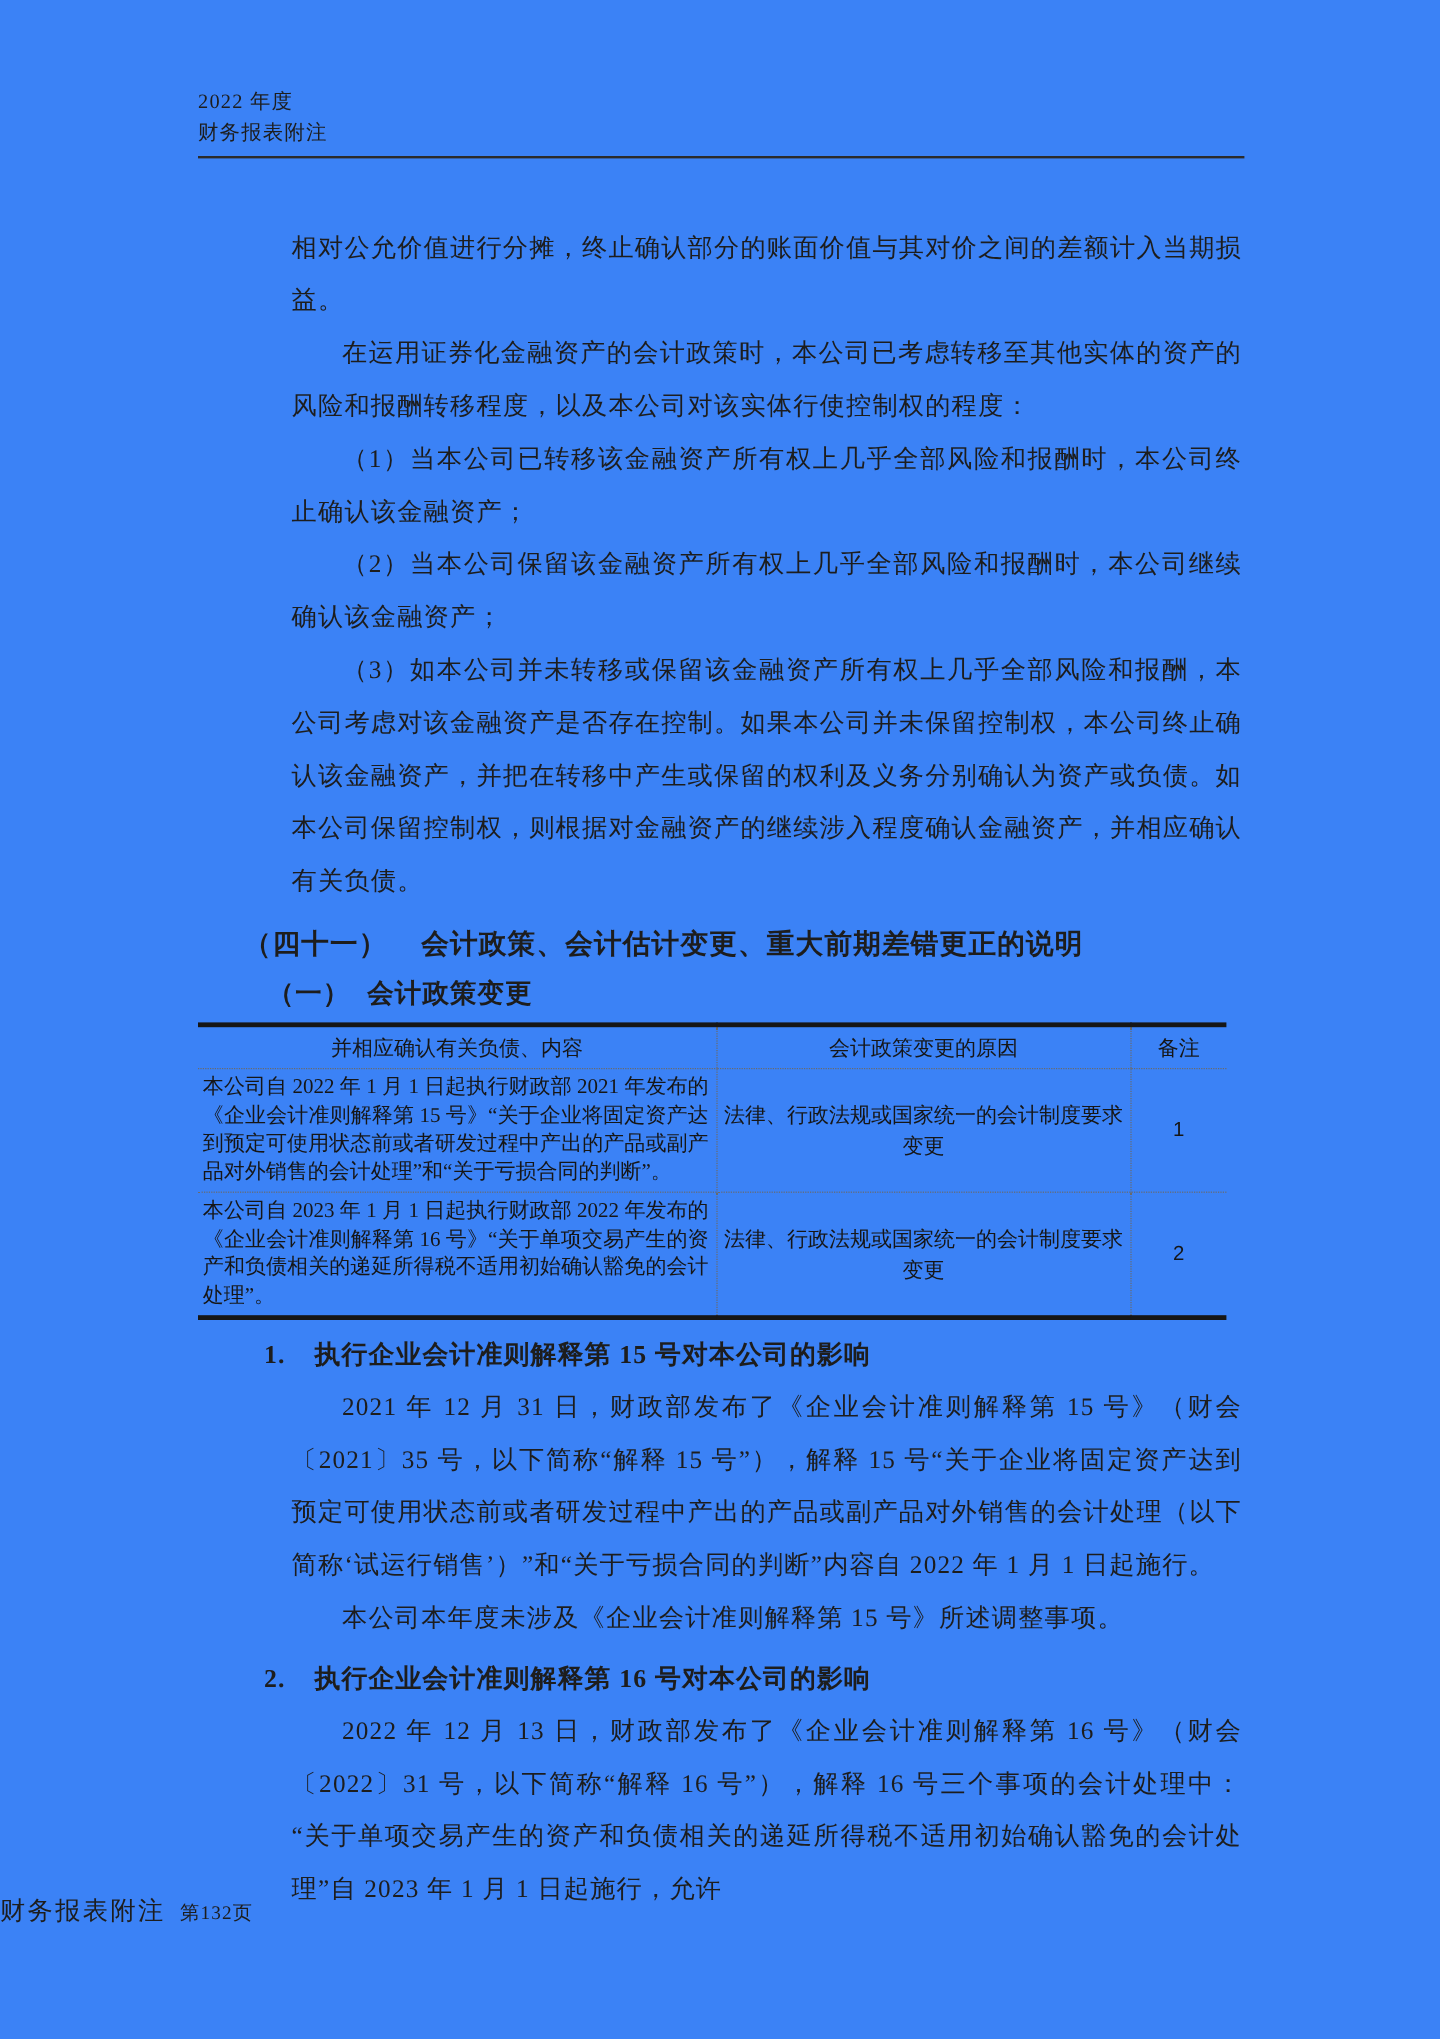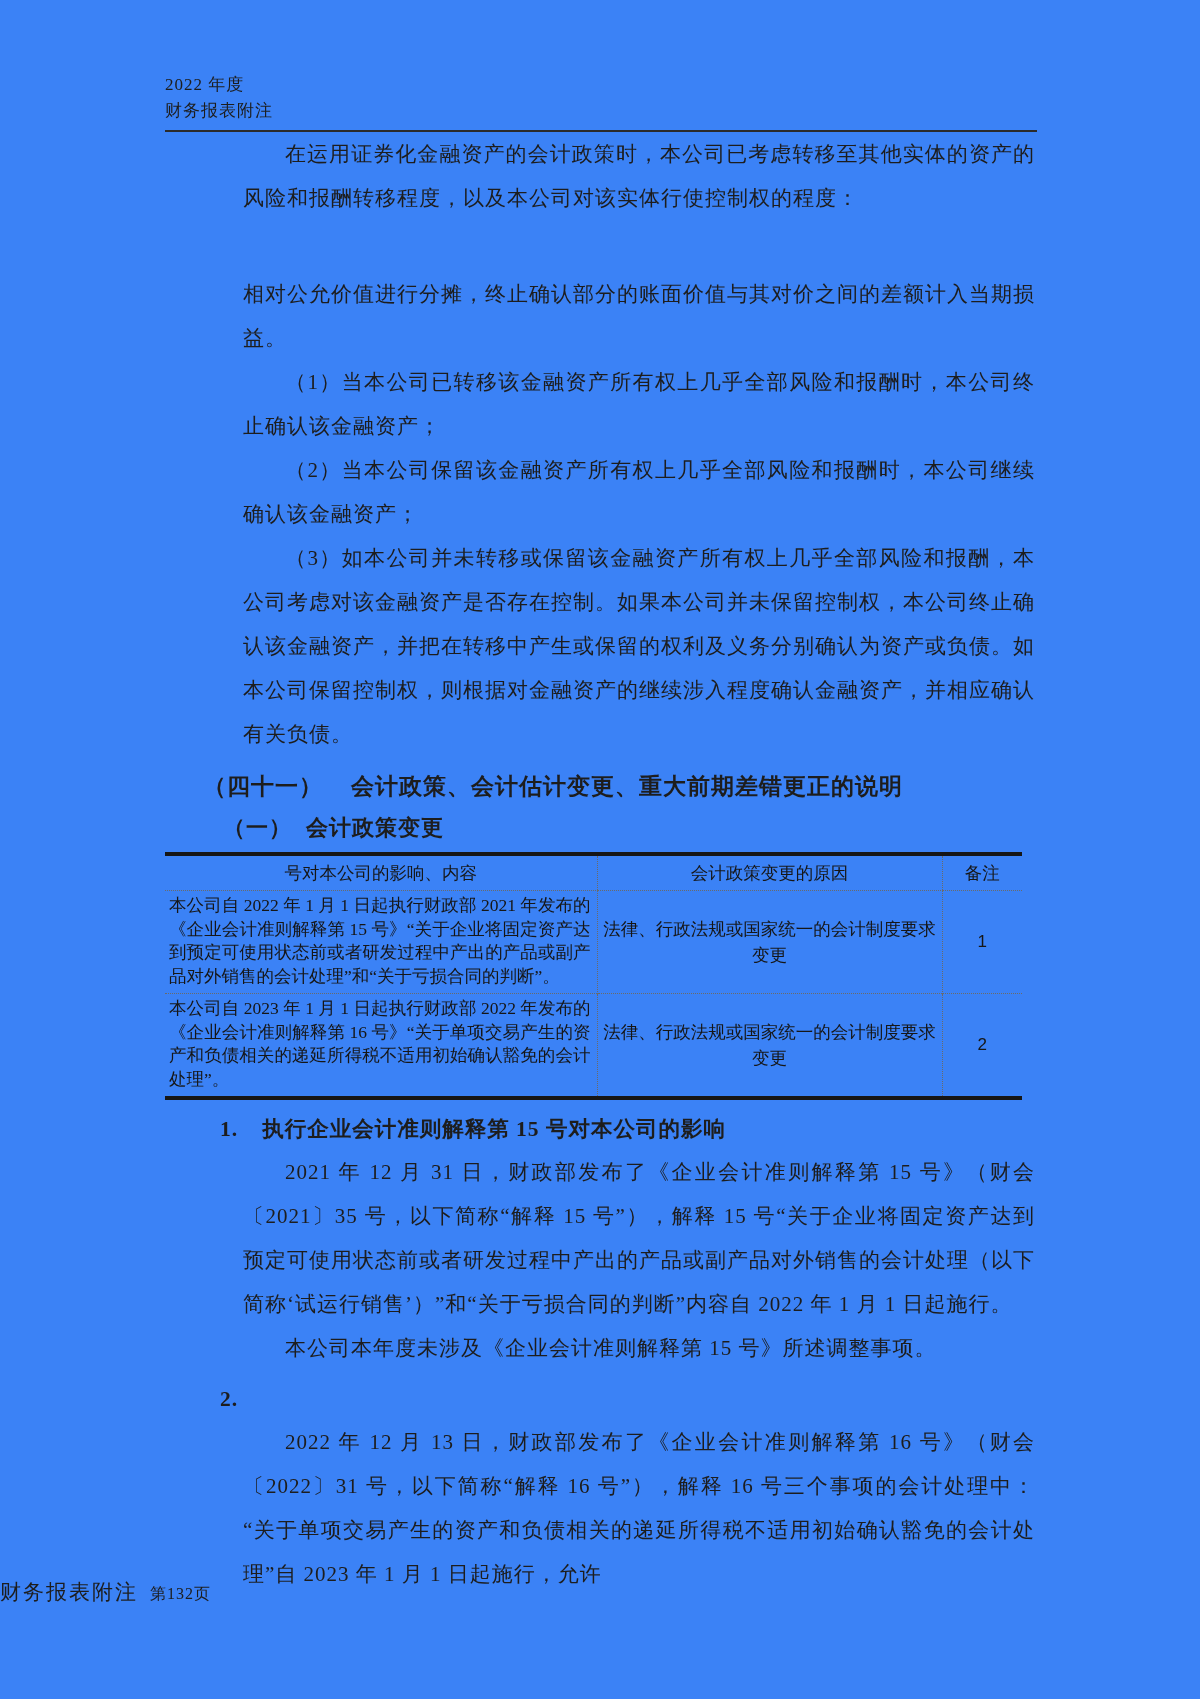--- a/index.html
+++ b/index.html
@@ -125,22 +125,22 @@
 <div class="page">
   <div class="content">
 
     <header class="doc-header">
       <div>2022 年度</div>
       <div>财务报表附注</div>
     </header>
     <hr class="header-rule">
 
     <main>
+      <p class="body-p p-first">相对公允价值进行分摊，终止确认部分的账面价值与其对价之间的差额计入当期损益。</p>
       <p class="body-p indent">在运用证券化金融资产的会计政策时，本公司已考虑转移至其他实体的资产的风险和报酬转移程度，以及本公司对该实体行使控制权的程度：</p>
-      <p class="body-p p-first">相对公允价值进行分摊，终止确认部分的账面价值与其对价之间的差额计入当期损益。</p>
       <p class="body-p indent">（1）当本公司已转移该金融资产所有权上几乎全部风险和报酬时，本公司终止确认该金融资产；</p>
       <p class="body-p indent">（2）当本公司保留该金融资产所有权上几乎全部风险和报酬时，本公司继续确认该金融资产；</p>
       <p class="body-p indent">（3）如本公司并未转移或保留该金融资产所有权上几乎全部风险和报酬，本公司考虑对该金融资产是否存在控制。如果本公司并未保留控制权，本公司终止确认该金融资产，并把在转移中产生或保留的权利及义务分别确认为资产或负债。如本公司保留控制权，则根据对金融资产的继续涉入程度确认金融资产，并相应确认有关负债。</p>
 
       <h2 class="h41">
         <span>（四十一）</span>
         <span>会计政策、会计估计变更、重大前期差错更正的说明</span>
       </h2>
 
       <h3 class="hsub">
@@ -149,21 +149,21 @@
       </h3>
 
       <table class="policy-table">
         <colgroup>
           <col style="width:432px">
           <col style="width:345px">
           <col style="width:80px">
         </colgroup>
         <thead>
           <tr>
-            <th>号对本公司的影响、内容</th>
+            <th>并相应确认有关负债、内容</th>
             <th>会计政策变更的原因</th>
             <th>备注</th>
           </tr>
         </thead>
         <tbody>
           <tr>
             <td class="cell-nature">本公司自 2022 年 1 月 1 日起执行财政部 2021 年发布的《企业会计准则解释第 15 号》“关于企业将固定资产达到预定可使用状态前或者研发过程中产出的产品或副产品对外销售的会计处理”和“关于亏损合同的判断”。</td>
             <td class="cell-reason">法律、行政法规或国家统一的会计制度要求变更</td>
             <td class="cell-remark">1</td>
           </tr>
@@ -177,20 +177,21 @@
 
       <h4 class="item-h">
         <span>1.</span>
         <span>执行企业会计准则解释第 15 号对本公司的影响</span>
       </h4>
       <p class="body-p indent after-h">2021 年 12 月 31 日，财政部发布了《企业会计准则解释第 15 号》（财会〔2021〕35 号，以下简称“解释 15 号”），解释 15 号“关于企业将固定资产达到预定可使用状态前或者研发过程中产出的产品或副产品对外销售的会计处理（以下简称‘试运行销售’）”和“关于亏损合同的判断”内容自 2022 年 1 月 1 日起施行。</p>
       <p class="body-p indent">本公司本年度未涉及《企业会计准则解释第 15 号》所述调整事项。</p>
 
       <h4 class="item-h">
         <span>2.</span>
+        <span>执行企业会计准则解释第 16 号对本公司的影响</span>
       </h4>
       <p class="body-p indent after-h">2022 年 12 月 13 日，财政部发布了《企业会计准则解释第 16 号》（财会〔2022〕31 号，以下简称“解释 16 号”），解释 16 号三个事项的会计处理中：“关于单项交易产生的资产和负债相关的递延所得税不适用初始确认豁免的会计处理”自 2023 年 1 月 1 日起施行，允许</p>
     </main>
   </div>
 
   <footer class="doc-footer">
     <span class="footer-title">财务报表附注</span>
     <span class="footer-page">第132页</span>
   </footer>
 </div>

